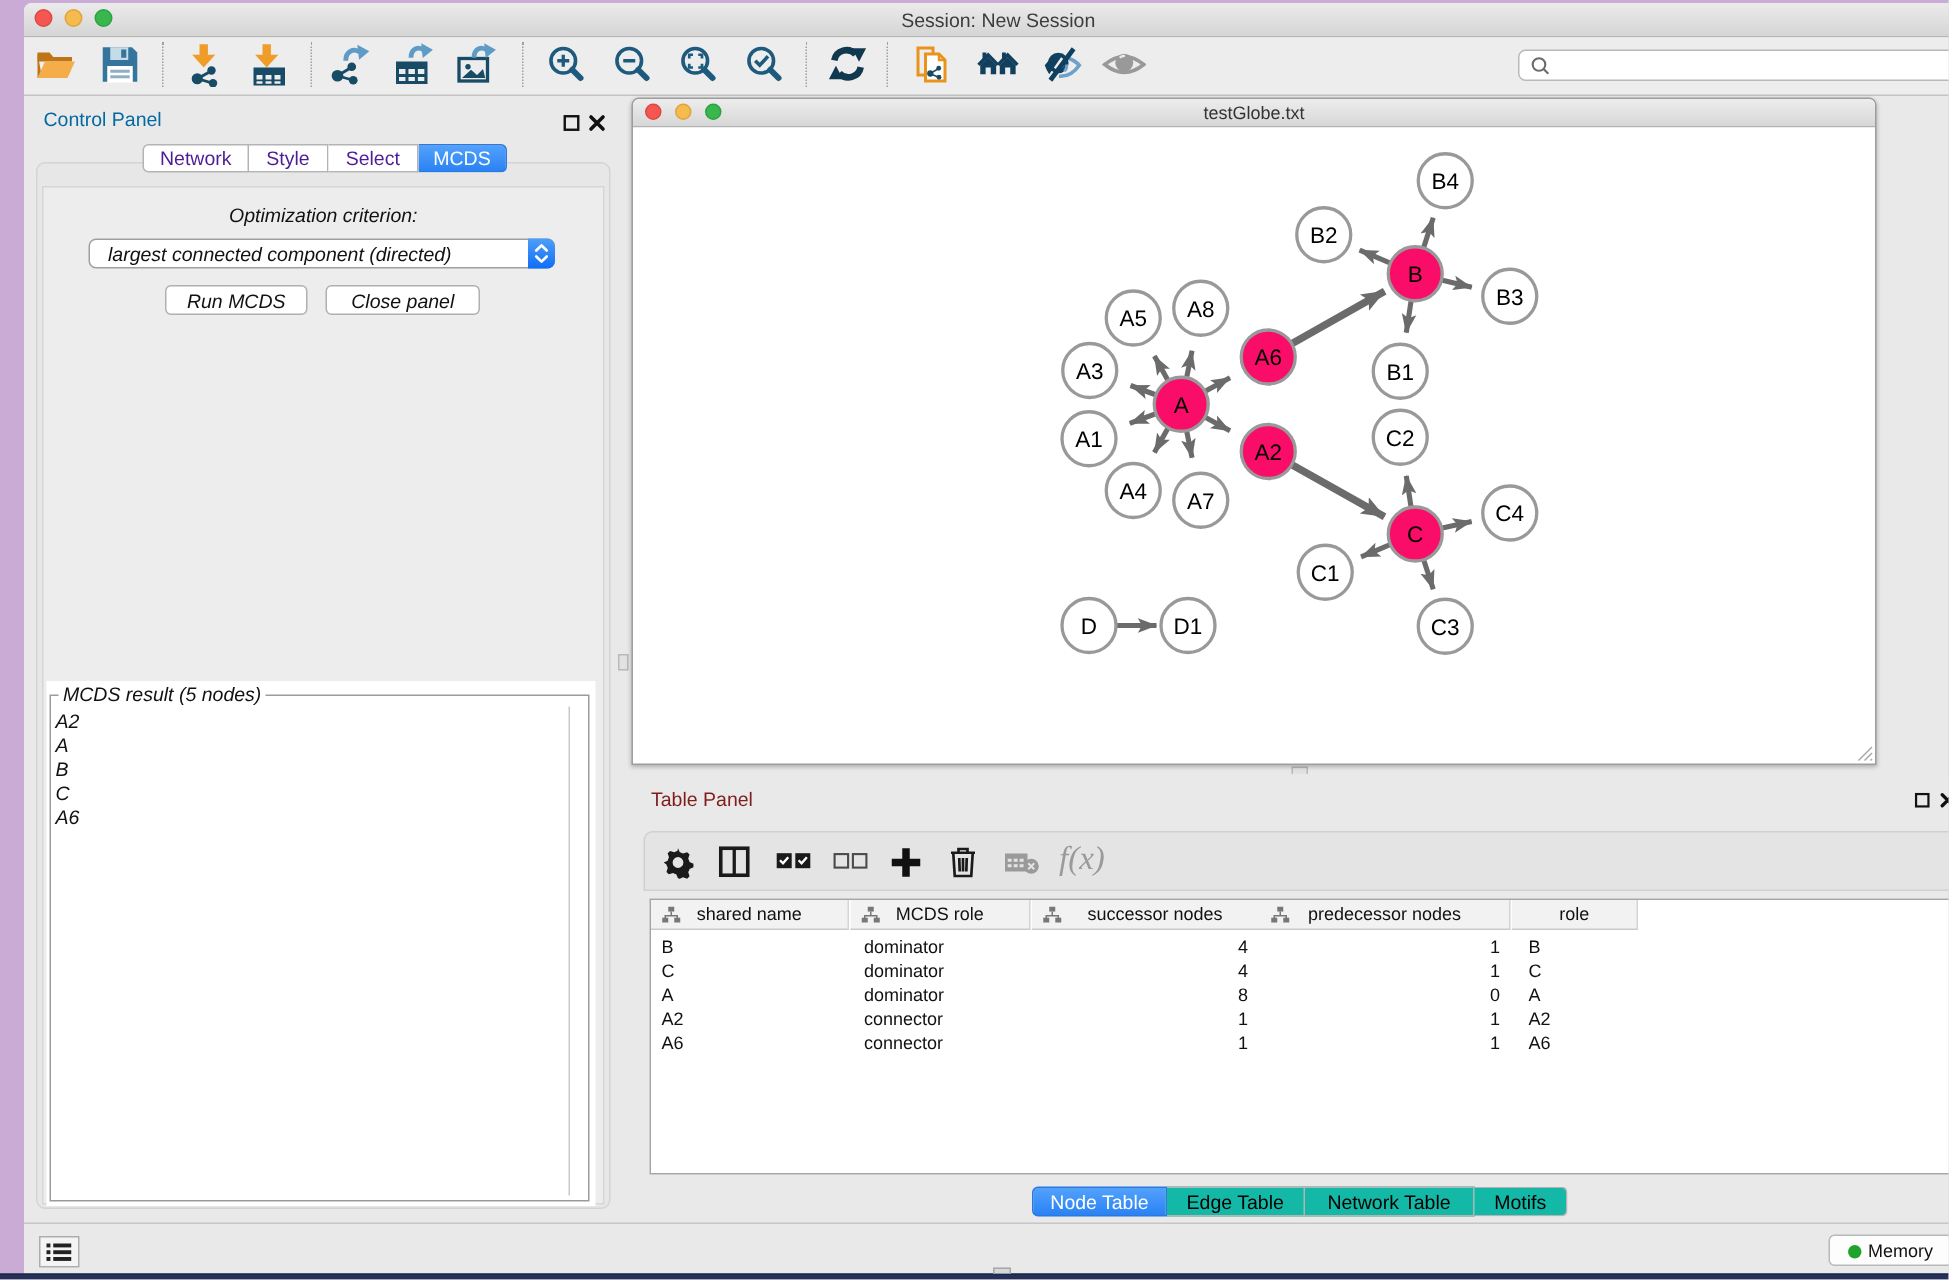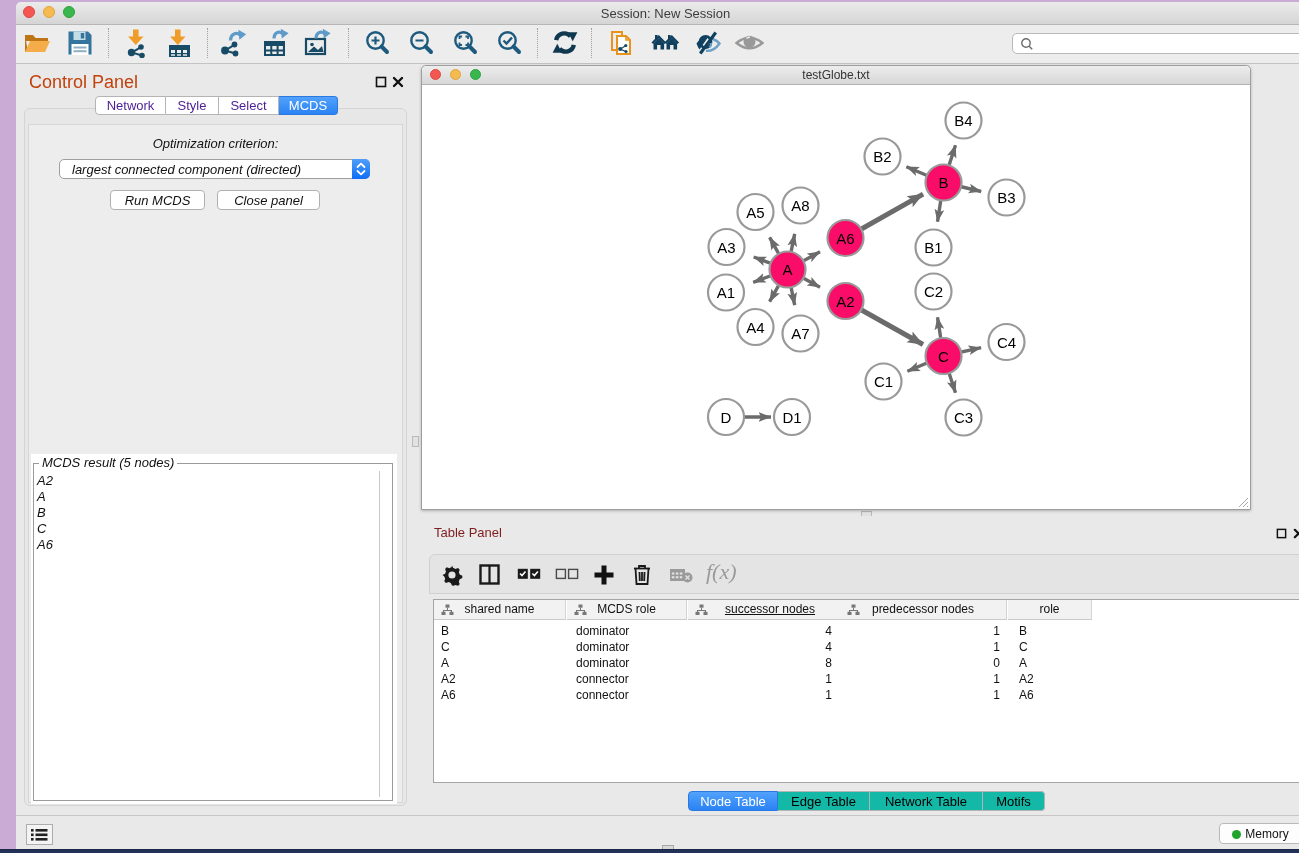--- a/index.html
+++ b/index.html
@@ -9,21 +9,21 @@
 #deskbottom { position:absolute; left:0; top:849px; width:1299px; height:4px; background:#233158; border-top:1px solid #1a2747; overflow:hidden;}
 #titlebar { position:absolute; left:0; top:0; width:1299px; height:23px; background:linear-gradient(#ebebeb,#d5d5d5); border-bottom:1px solid #b6b6b6; border-radius:5px 5px 0 0;}
 #titlebar .title { position:absolute; left:0; right:0; top:4px; text-align:center; font-size:13px; color:#3c3c3c; }
 .tl { position:absolute; border-radius:50%; }
 #toolbar { position:absolute; left:0; top:23px; width:1299px; height:39px; background:#ededed; border-bottom:1px solid #c3c3c3; }
 .tsep { position:absolute; top:3px; height:30px; width:0; border-left:1px dotted #9f9f9f; }
 .ticon { position:absolute; top:3px; }
 #search { position:absolute; left:996px; top:8px; width:294px; height:21px; background:#fff; border:1px solid #b9b9b9; border-radius:5px; }
 
 #cpanel { position:absolute; left:0; top:62px; width:400px; height:751px; background:#e9e9e9; }
-#cpanel .ptitle { position:absolute; left:13px; top:8px; font-size:18px; color:#c2410c; }
+#cpanel .ptitle { position:absolute; left:13px; top:8px; font-size:13px; color:#0369a1; }
 .tabs { position:absolute; display:flex; z-index:5; }
 .tab { font-size:13px; color:#4c1d95; background:#fff; border:1px solid #b4b4b4; border-left:none; padding:0; text-align:center; line-height:17px; height:19px; }
 .tab.first { border-left:1px solid #b4b4b4; border-radius:4px 0 0 4px; }
 .tab.last { border-radius:0 4px 4px 0; }
 .tab.sel { background:linear-gradient(#52a2fc,#2a82f4); color:#fff; border-color:#2a78e0; }
 #cpouter { position:absolute; left:8px; top:44px; width:383px; height:698px; background:#e7e7e7; border:1px solid #d4d4d4; border-radius:6px;font-style:italic; }
 #cpinner { position:absolute; left:3px; top:15px; width:375px; height:679px; background:#ededed; border:1px solid #d6d6d6; }
 #optlabel { position:absolute; left:0; width:100%; top:11px; text-align:center; font-size:13px; color:#111; }
 #dropdown { position:absolute; left:30px; top:34px; width:311px; height:20px; background:#fff; border:1px solid #9f9f9f; border-radius:5px; font-size:13px; color:#111; line-height:19px; padding-left:12px; }
 #dropstep { position:absolute; right:-1px; top:-1px; width:18px; height:20px; background:linear-gradient(#4f9ef8,#0f6ef6); border-radius:0 5px 5px 0; }
@@ -386,21 +386,21 @@
             </g>
           </svg>shared name</div>
     <div class="thead" style="left:133px;width:120px;"><svg style="position:absolute;left:7px;top:4px;" width="13" height="12" viewBox="0 0 13 12">
             <g fill="#777">
               <rect x="4.5" y="0.5" width="4" height="3.2"></rect>
               <rect x="0.5" y="7.8" width="4" height="3.2"></rect>
               <rect x="8.5" y="7.8" width="4" height="3.2"></rect>
               <path d="M6 3.7 h1 v2.3 h-1 z M2 6 h9 v1 h-9 z M2 6 h1 v2 h-1 z M10 6 h1 v2 h-1 z"></path>
             </g>
           </svg>MCDS role</div>
-    <div class="thead" style="left:254px;width:165px;text-decoration:underline;"><svg style="position:absolute;left:7px;top:4px;" width="13" height="12" viewBox="0 0 13 12">
+    <div class="thead" style="left:254px;width:165px;"><svg style="position:absolute;left:7px;top:4px;" width="13" height="12" viewBox="0 0 13 12">
             <g fill="#777">
               <rect x="4.5" y="0.5" width="4" height="3.2"></rect>
               <rect x="0.5" y="7.8" width="4" height="3.2"></rect>
               <rect x="8.5" y="7.8" width="4" height="3.2"></rect>
               <path d="M6 3.7 h1 v2.3 h-1 z M2 6 h9 v1 h-9 z M2 6 h1 v2 h-1 z M10 6 h1 v2 h-1 z"></path>
             </g>
           </svg>successor nodes</div>
     <div class="thead" style="left:406px;width:167px;"><svg style="position:absolute;left:7px;top:4px;" width="13" height="12" viewBox="0 0 13 12">
             <g fill="#777">
               <rect x="4.5" y="0.5" width="4" height="3.2"></rect>

